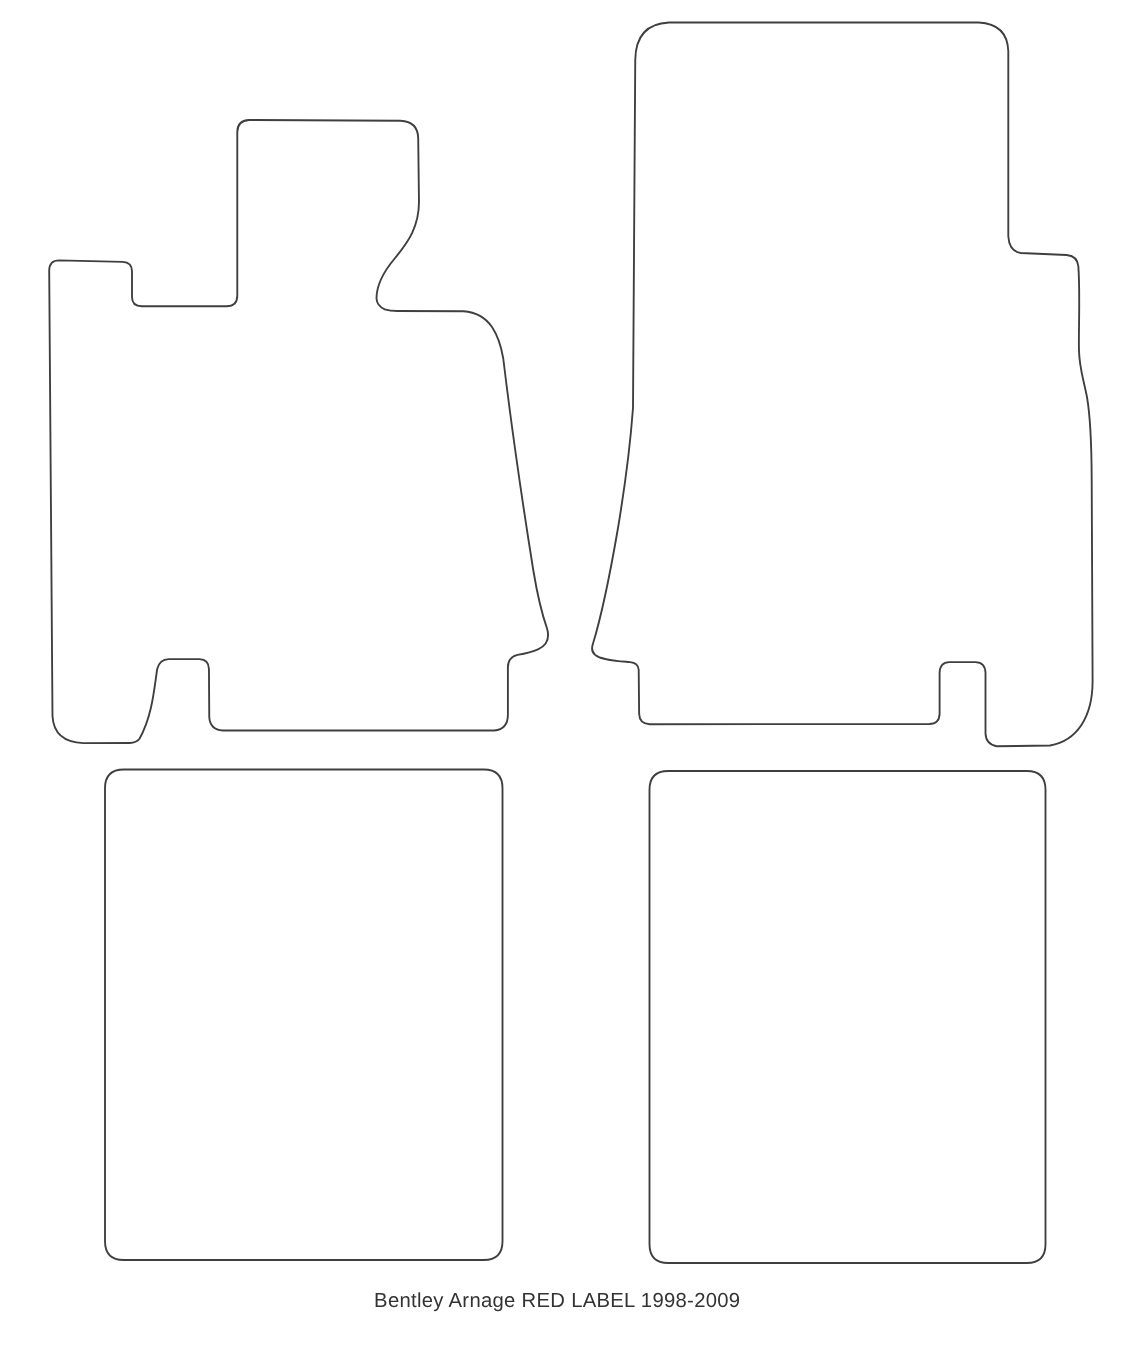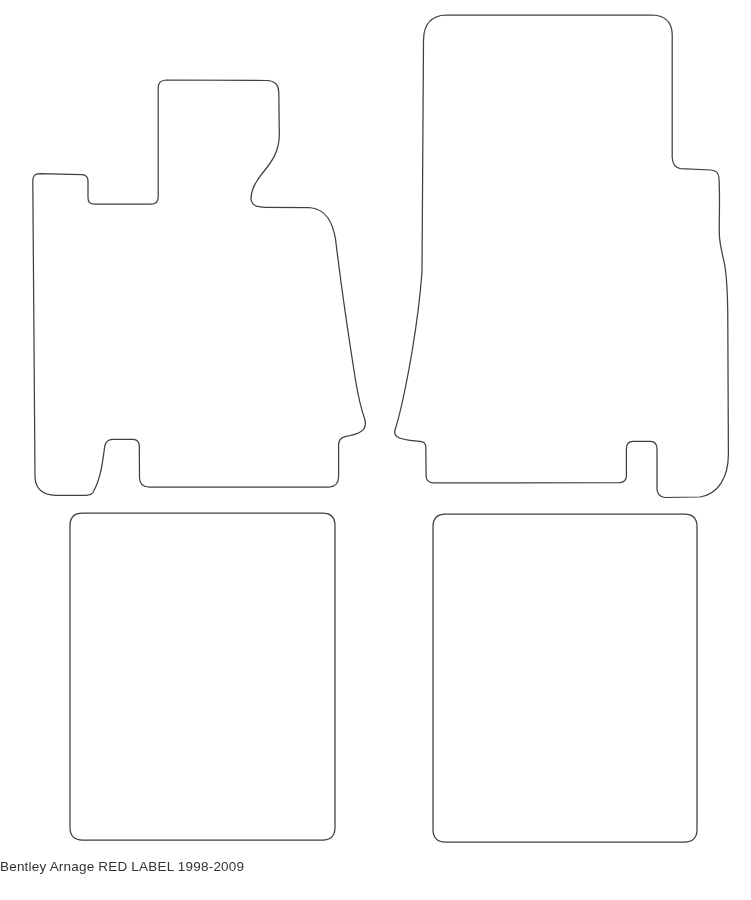--- a/index.html
+++ b/index.html
@@ -26,21 +26,21 @@
     fill: #ffffff;
     stroke-width: 1.25;
     stroke-linejoin: round;
     stroke-linecap: round;
   }
   .caption {
     position: absolute;
     left: 0;
     top: 859px;
     width: 743px;
-    text-align: left;
+    text-align: center;
     font-size: 13.5px;
     color: #333333;
     letter-spacing: 0.2px;
     white-space: nowrap;
   }
 </style>
 </head>
 <body>
 
 <div class="canvas">

